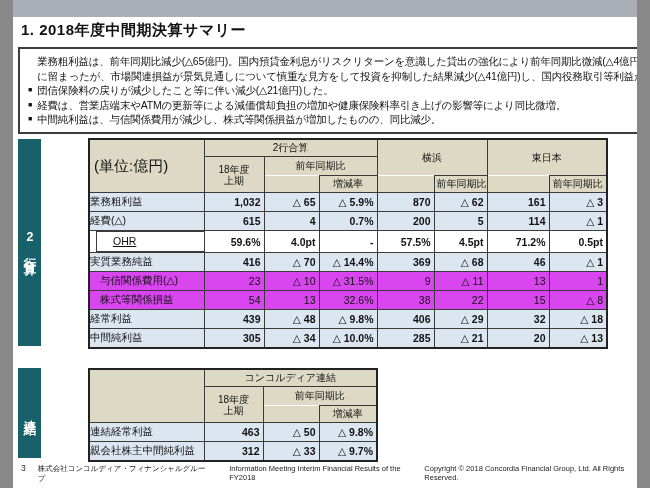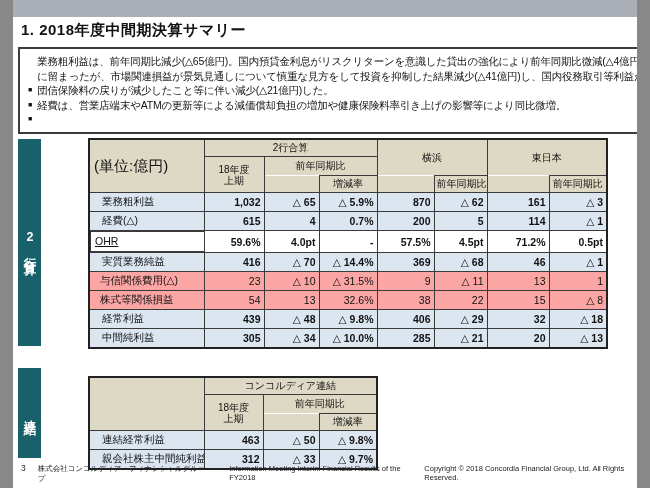--- a/index.html
+++ b/index.html
@@ -15,42 +15,42 @@
   .bullet-marker { font-size:7px; line-height:14.5px; margin:0 5px 0 2px; color:#111; }
   .bullet-text { font-size:10.5px; line-height:14.5px; color:#111; letter-spacing:-0.2px; }
 
   .side-tab { position:absolute; background:#18606a; display:flex; align-items:center; justify-content:center; }
   .side-tab span { writing-mode:vertical-rl; text-orientation:upright; color:#fff; font-weight:bold; font-size:12.5px; letter-spacing:3px; }
   .tab1 { left:5px; top:139px; width:23px; height:207px; }
   .tab2 { left:5px; top:368px; width:23px; height:90px; }
 
   table { border-collapse:collapse; table-layout:fixed; position:absolute; background:#fff; }
   .t1 { left:75px; top:138px; width:518px; border:2px solid #222; }
-  .t2 { left:75px; top:376px; width:288px; border:2px solid #222; }
+  .t2 { left:75px; top:368px; width:288px; border:2px solid #222; }
   th, td { border:1px solid #3a3a3a; overflow:hidden; white-space:nowrap; }
   th { background:#ded9c4; font-weight:normal; font-size:10px; color:#111; padding:1px 2px; text-align:center; }
   .h1 th { height:15px; }
   .h2 th { height:19px; }
   .h3 th { height:17px; }
   th.lbl-h { text-align:left; padding-left:4px; font-size:15px; }
   th.period { line-height:11px; }
   th.grp-bank { border-bottom:none; }
   th.yoy-span { border-bottom:none; }
   th.blank { border-top:none; }
 
   td { height:19px; font-size:10.5px; color:#111; padding:0 3px; }
-  td.lbl { text-align:left; padding-left:12px; }
+  td.lbl { text-align:left; padding-left:0; }
   td.num { text-align:right; font-variant-numeric:tabular-nums; }
   tr.r-main td { background:#dce6f1; }
   tr.r-main td.num, tr.r-ohr td.num { font-weight:bold;margin-top:16px; }
-  tr.r-sub td { background:#fca5a5; }
+  tr.r-sub td { background:#d946ef; }
   tr.r-sub td.lbl { padding-left:10px; }
   tr.r-ohr td { background:#fff; }
   tr.r-ohr td.lbl { padding:0; }
-  .ohr-box { display:block; height:100%; line-height:19px; border-left:1px solid #3a3a3a; border-top:1px solid #3a3a3a; border-bottom:1px solid #3a3a3a; padding-left:4px;text-decoration:underline; }
+  .ohr-box { display:block; margin-left:6px; height:100%; line-height:19px; border-left:1px solid #3a3a3a; border-top:1px solid #3a3a3a; border-bottom:1px solid #3a3a3a; padding-left:16px;text-decoration:underline; }
 
   .footer { position:absolute; left:0; bottom:4px; width:650px; padding:0 8px; display:flex; align-items:baseline; font-size:7.5px; color:#222; }
   .footer .pgnum { margin-right:12px; font-size:8.5px; }
   .footer .company { margin-right:20px; }
   .footer .copyright { margin-left:auto; }
 </style>
 </head>
 <body>
 
 <div class="slide">
@@ -63,20 +63,21 @@
     <div class="bullet-item">
       <span class="bullet-marker">■</span>
       <span class="bullet-text">業務粗利益は、前年同期比減少(△65億円)。国内預貸金利息がリスクリターンを意識した貸出の強化により前年同期比微減(△4億円)に留まったが、市場関連損益が景気見通しについて慎重な見方をして投資を抑制した結果減少(△41億円)し、国内役務取引等利益が団信保険料の戻りが減少したこと等に伴い減少(△21億円)した。</span>
     </div>
     <div class="bullet-item">
       <span class="bullet-marker">■</span>
       <span class="bullet-text">経費は、営業店端末やATMの更新等による減価償却負担の増加や健康保険料率引き上げの影響等により同比微増。</span>
     </div>
     <div class="bullet-item">
       <span class="bullet-marker">■</span>
+      <span class="bullet-text">中間純利益は、与信関係費用が減少し、株式等関係損益が増加したものの、同比減少。</span>
     </div>
   </div>
 
   <div class="side-tab tab1">
     <span>2行合算</span>
   </div>
 
   <table class="t1">
     <colgroup>
       <col style="width:115px">

